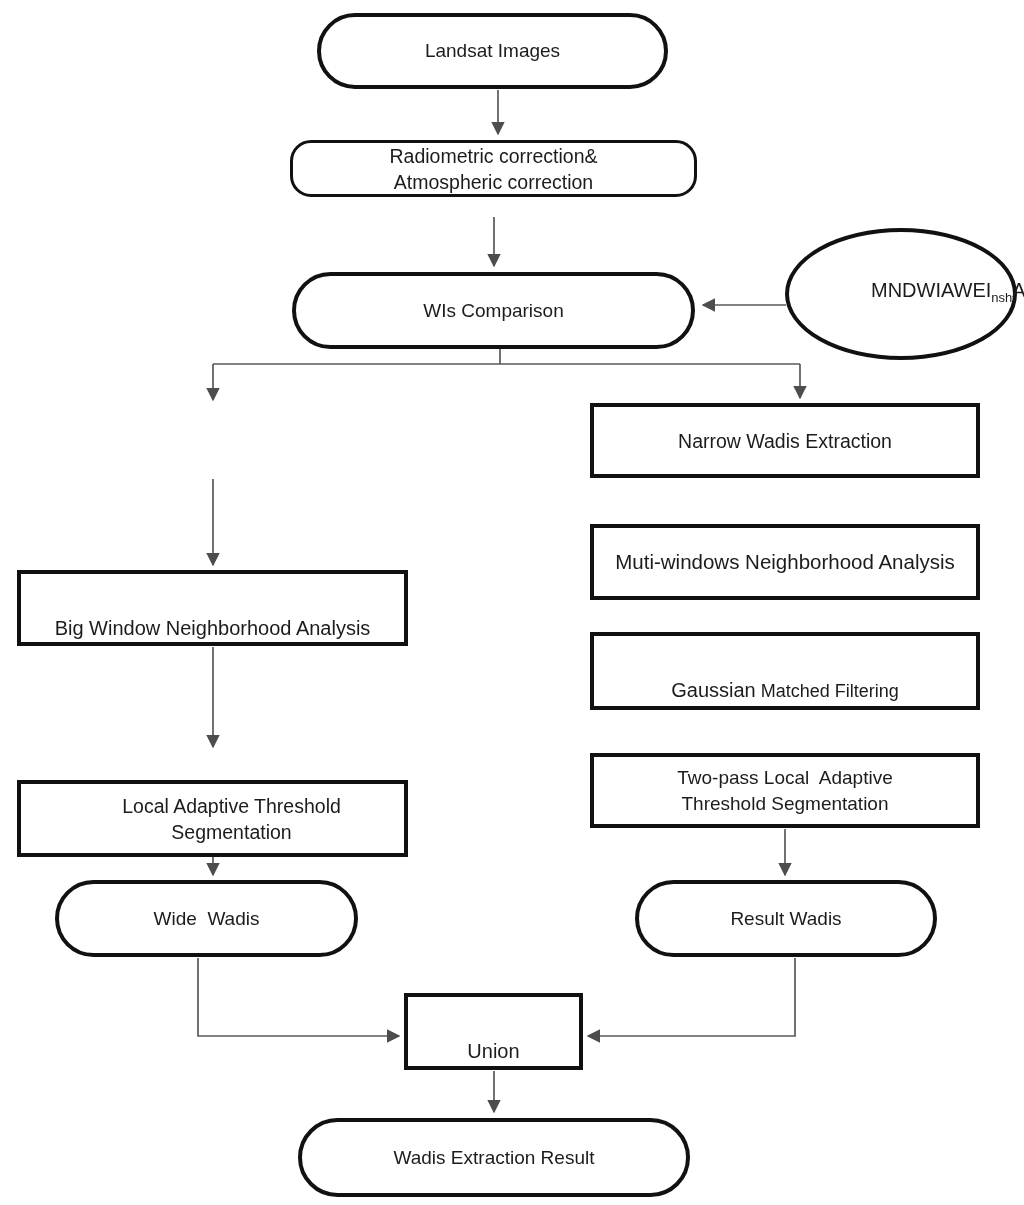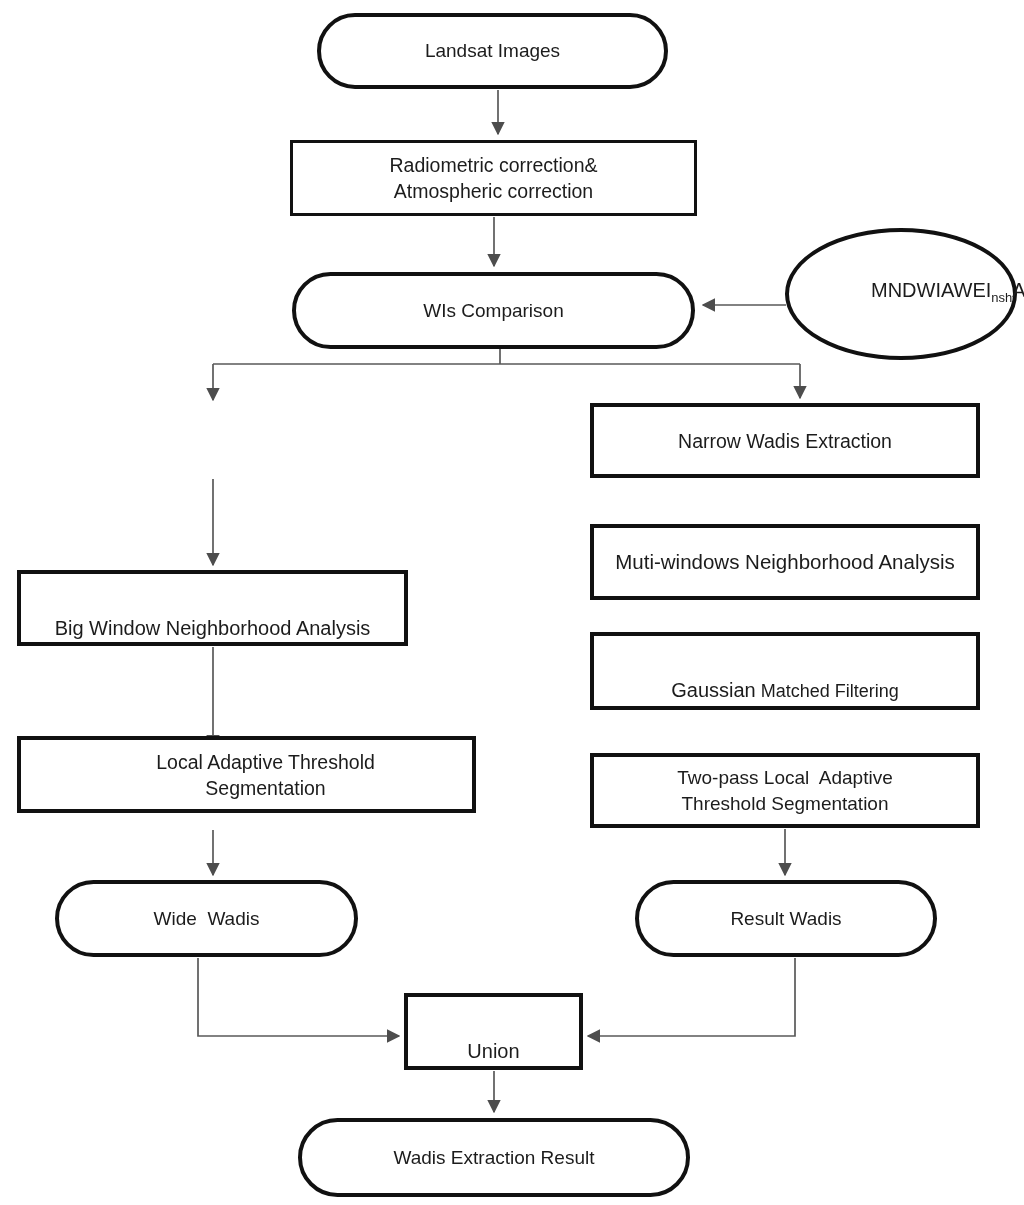--- a/index.html
+++ b/index.html
@@ -19,29 +19,29 @@
   }
   .rect{border:3.5px solid var(--border);}
   .rect-bold{border:4px solid var(--border);}
   .stadium{border:4px solid var(--border); border-radius:40px;}
   .ellipse{border:4px solid var(--border); border-radius:50%;}
   .label{white-space:pre-wrap; font-size:19px;}
   .fs195{font-size:19.5px;} .fs20{font-size:20px;margin-top:39px;} .fs205{font-size:20.5px;}
   .light{font-size:18px;}
   
   #n-landsat        {left:317px; top:13px;  width:351px; height:76px; border-radius:39px;}
-  #n-correction     {left:290px; top:140px; width:407px; height:76px;}
+  #n-correction     {left:290px; top:140px; width:407px; height:57px;border-radius:21px;}
   #n-wis            {left:292px; top:272px; width:403px; height:77px; border-radius:39px;text-align:center;}
   #n-indices        {left:785px; top:228px; width:232px; height:132px;
                      justify-content:flex-start; padding-left:82px; line-height:26px;}
   #n-indices .col{display:flex;flex-direction:row;align-items:flex-start;text-align:left;font-size:20px;}
   #n-indices sub{font-size:13px;}
   #n-wide-extract   {left:17px;  top:405px; width:391px; height:73px;}
   #n-big-window     {left:17px;  top:570px; width:391px; height:76px;}
-  #n-local-adaptive {left:17px;  top:736px; width:459px; height:77px;padding-left:38px;}
+  #n-local-adaptive {left:17px;  top:780px; width:391px; height:77px;padding-left:38px;}
   #n-wide-wadis     {left:55px;  top:880px; width:303px; height:77px;}
   #n-narrow-extract {left:590px; top:403px; width:390px; height:75px;}
   #n-multi-windows  {left:590px; top:524px; width:390px; height:76px;align-items:center;}
   #n-gaussian       {left:590px; top:632px; width:390px; height:78px;}
   #n-two-pass       {left:590px; top:753px; width:390px; height:75px;}
   #n-narrow-wadis   {left:635px; top:880px; width:302px; height:77px;}
   #n-union          {left:404px; top:993px; width:179px; height:77px;text-align:center;}
   #n-result         {left:298px; top:1118px;width:392px; height:79px; border-radius:40px;}
 </style>
 </head>

